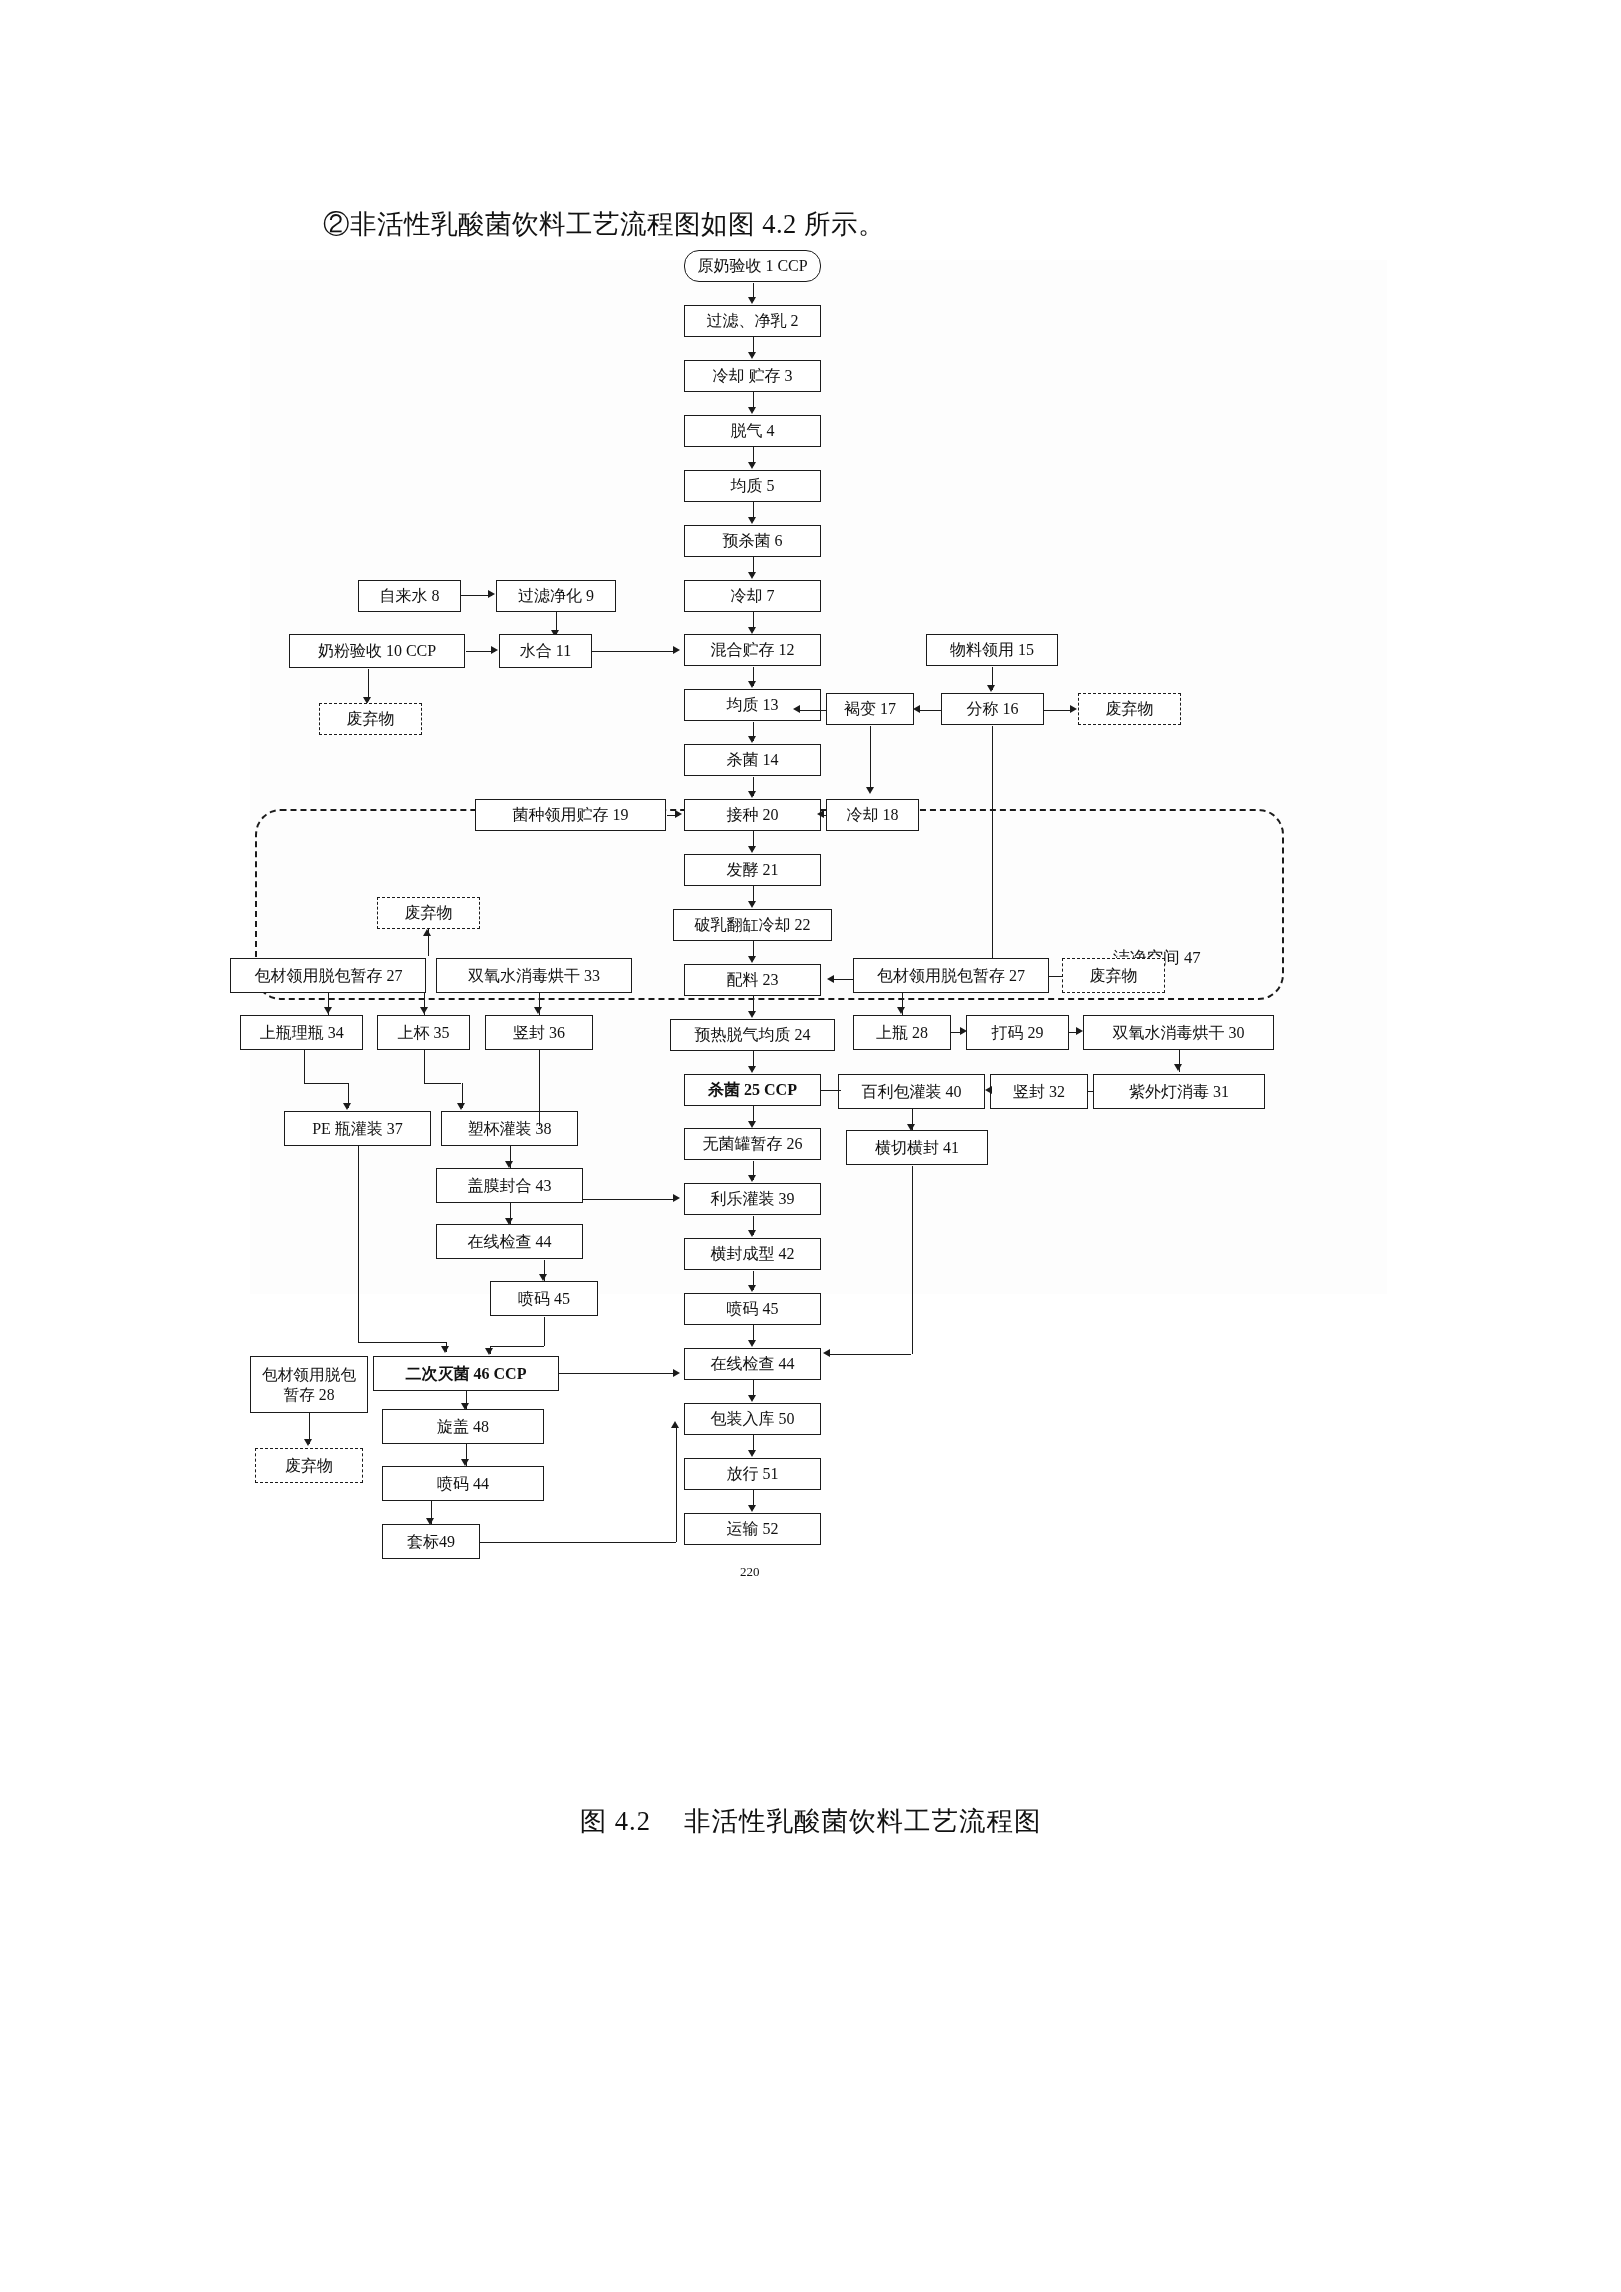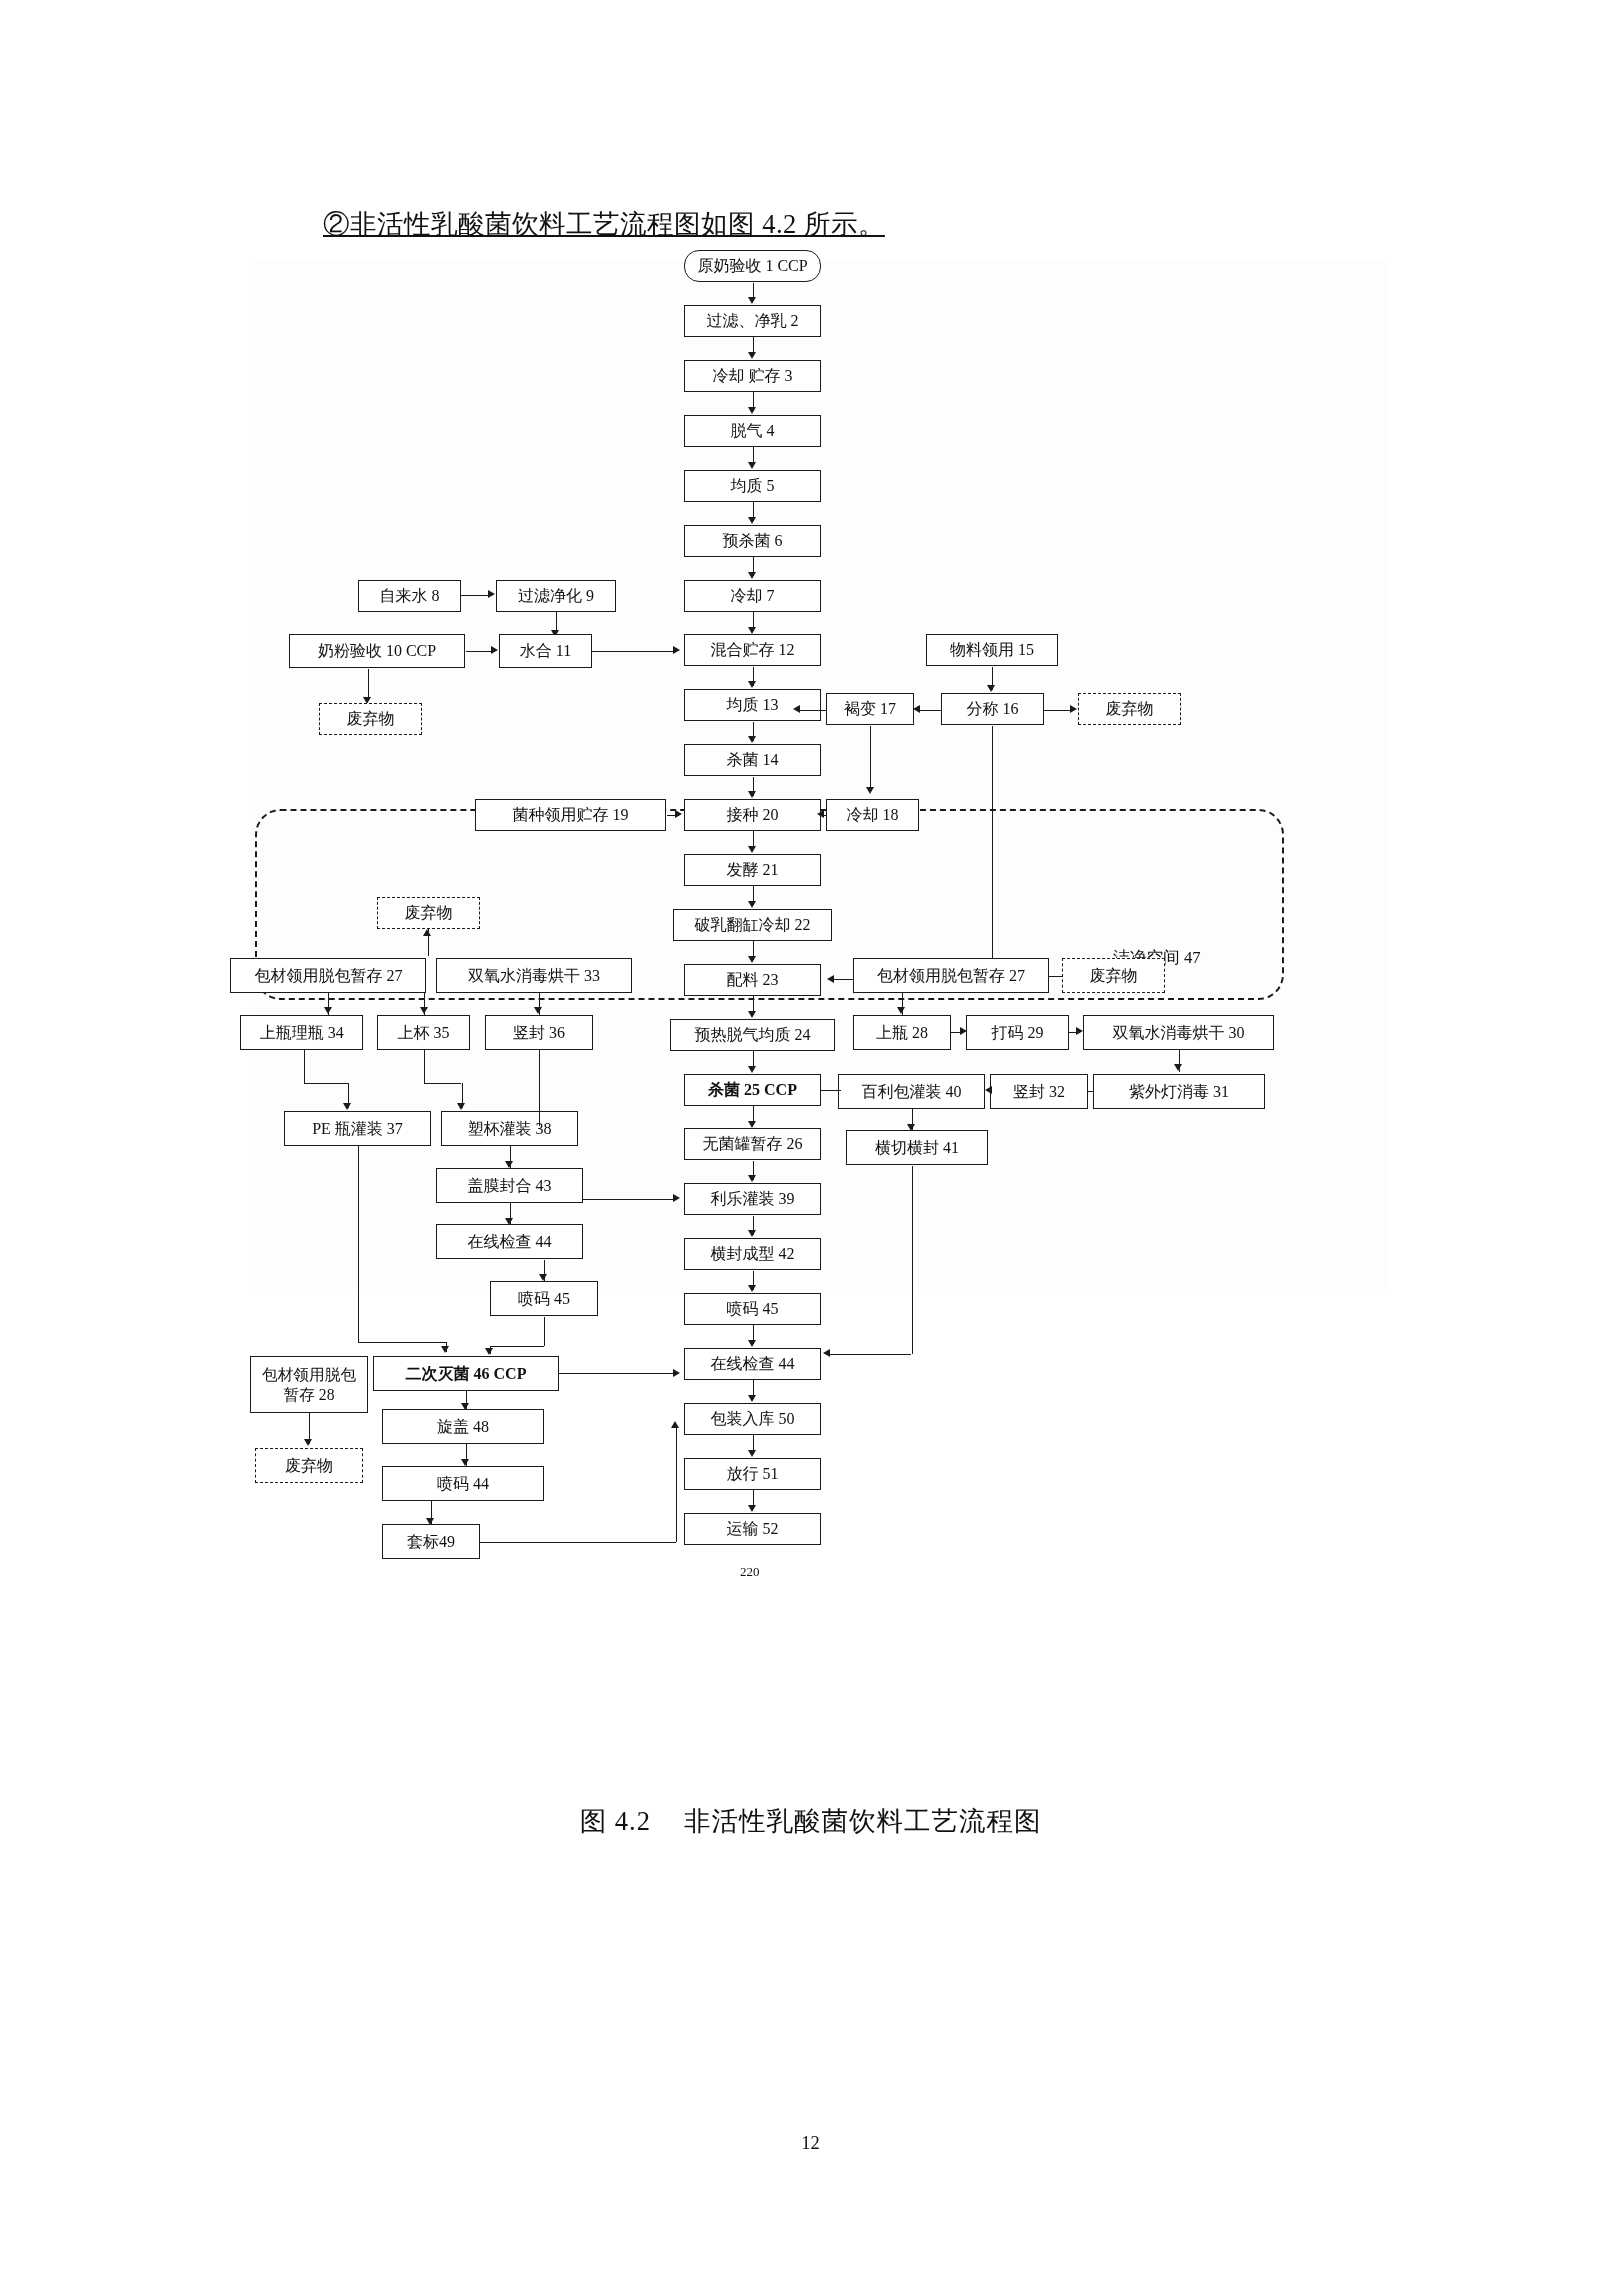--- a/index.html
+++ b/index.html
@@ -23,21 +23,20 @@
     height: 2293px;
   }
 
   .intro {
     position: absolute;
     left: 323px;
     top: 206px;
     font-size: 26.5px;
     letter-spacing: 0.5px;
     white-space: nowrap;
-    text-decoration: underline;
   }
 
   .figure-area {
     position: absolute;
     left: 250px;
     top: 260px;
     width: 1137px;
     height: 1034px;
     background: #fdfdfd;
   }
@@ -415,16 +414,15 @@
     <div class="arrow-left" style="left:573px; top:1089px;"></div>
 
     <div class="hline" style="left:571px; top:830px; width:19.6px;"></div>
 
   </div>
 
   <div class="caption">
     <span>图 4.2</span><span class="gap"></span><span>非活性乳酸菌饮料工艺流程图</span>
   </div>
 
-  <div class="folio">12</div>
 
 </div>
 
 
 </body></html>

